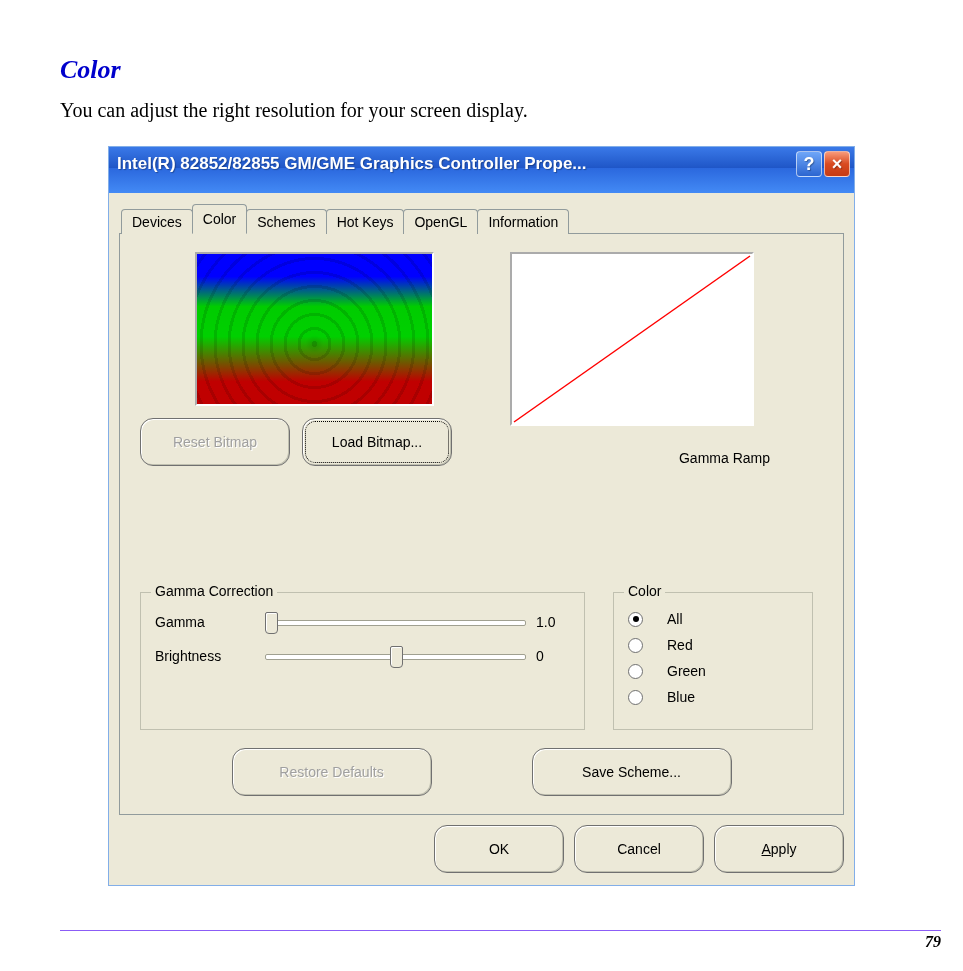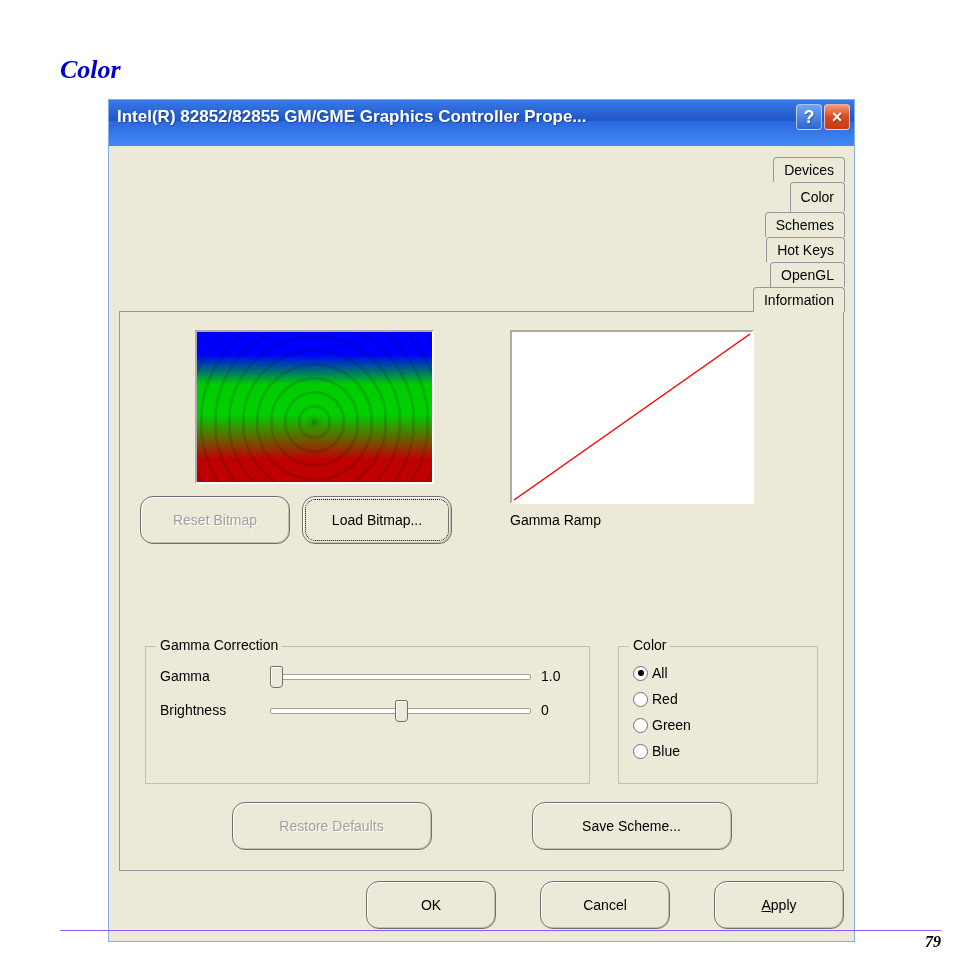--- a/index.html
+++ b/index.html
@@ -76,21 +76,20 @@
   .client {
     background: #ece9d8;
     padding: 10px 10px 12px 10px;
   }
   .tabs {
     display: flex;
     align-items: flex-end;
     position: relative;
     z-index: 2;
     margin-left: 2px;
-    flex-direction: column;
   }
   .tab {
     background: #ece9d8;
     border: 1px solid #919b9c;
     border-bottom: none;
     border-radius: 4px 4px 0 0;
     padding: 4px 10px 4px 10px;
     font-size: 14px;
     color: #000;
     margin-right: -1px;
@@ -174,44 +173,43 @@
     height: 170px;
     border: 2px inset #fff;
     background: #fff;
     position: relative;
   }
   .ramp-line {
     position: absolute;
     left: 0; top: 0; width: 100%; height: 100%;
   }
   .ramp-label {
-    text-align: left;
-    font-size: 14px;
-    margin-top: 8px;
+    text-align: right;
+    font-size: 14px;
+    margin-top: 24px;
   }
   .groupbox {
     border: 1px solid #c0c0b0;
     border-top: 1px solid #c0c0b0;
     position: relative;
     padding: 18px 14px 14px 14px;
     margin-top: 6px;
   }
   .groupbox-legend {
     position: absolute;
     top: -10px;
     left: 10px;
     background: #ece9d8;
     padding: 0 4px;
     font-size: 14px;
   }
   .gamma-row {
     display: flex;
     gap: 28px;
-    margin-top: 96px;
-    justify-content: center;
+    margin-top: 120px;
   }
   .gamma-correction {
     width: 415px;
   }
   .slider-row {
     display: flex;
     align-items: center;
     margin-bottom: 12px;
   }
   .slider-label {
@@ -249,21 +247,21 @@
     text-align: left;
   }
   .color-group {
     width: 170px;
   }
   .radio-row {
     display: flex;
     align-items: center;
     margin-bottom: 10px;
     font-size: 14px;
-    gap: 4px;
+    gap: 24px;
   }
   .radio {
     width: 13px; height: 13px;
     border: 1px solid #707070;
     border-radius: 50%;
     background: #fff;
     display: inline-flex;
     align-items: center;
     justify-content: center;
   }
@@ -280,21 +278,20 @@
     margin-top: 18px;
   }
   .dialog-btns {
     display: flex;
     justify-content: flex-end;
     gap: 10px;
     margin-top: 10px;
   }
   .dialog-btns .xp-btn {
     min-width: 100px;
-    margin-left: 34px;
   }
   .underline-letter {
     text-decoration: underline;
   }
   .page-footer {
     position: absolute;
     bottom: 20px;
     left: 60px;
     right: 22px;
     border-top: 1px solid #8b5cf6;
@@ -303,20 +300,21 @@
     font-weight: bold;
     font-size: 16px;
     padding-top: 2px;
   }
 </style>
 </head>
 <body>
 
 <div class="page">
   <h2 class="section-title">Color</h2>
+  <p class="section-desc">You can adjust the right resolution for your screen display.</p>
 
   <div class="window">
     <div class="titlebar">
       <span class="title-text">Intel(R) 82852/82855 GM/GME Graphics Controller Prope...</span>
       <div class="titlebar-btns">
         <div class="tb-btn tb-help">?</div>
         <div class="tb-btn tb-close">×</div>
       </div>
     </div>
 

